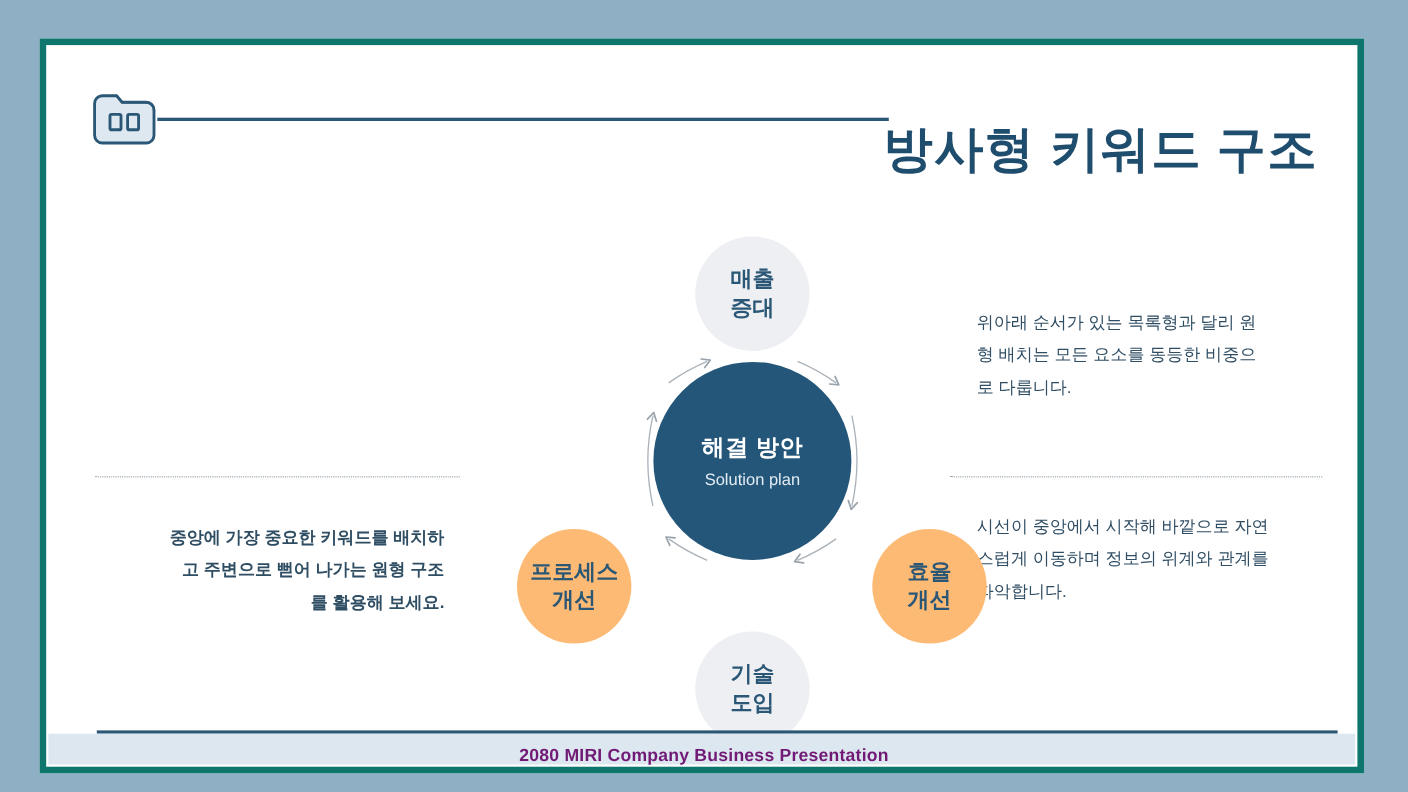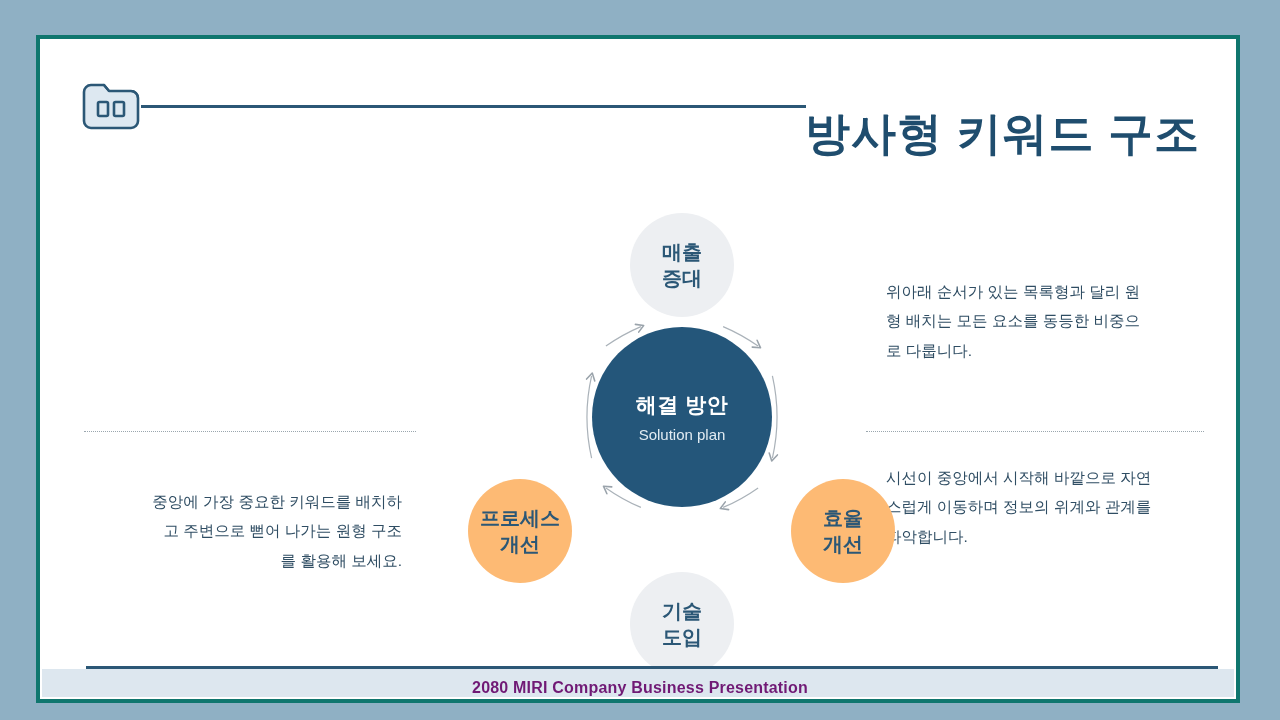--- a/index.html
+++ b/index.html
@@ -21,21 +21,21 @@
   }
 
   
   .card {
     position: absolute;
     left: 36px;
     top: 35px;
     width: 1204px;
     height: 668px;
     background: #ffffff;
-    border: 4px solid #0f766e;
+    border: 6px solid #0f766e;
     box-sizing: border-box;
   }
 
   .card-bottom-band {
     position: absolute;
     left: 2px;
     right: 2px;
     bottom: 2px;
     height: 28px;
     background: #dde7ef;
@@ -94,21 +94,21 @@
     position: absolute;
     font-size: 15.5px;
     line-height: 1.92;
     color: #2f4d63;
     width: 250px;
   }
   .side-text.left  { text-align: right; }
   .side-text.right { text-align: left;  }
 
   .tl { left: 112px;  top: 222px; }
-  .bl { left: 112px;  top: 432px; }
+  .bl { left: 112px;  top: 418px; font-weight: bold; }
   .tr { left: 846px;  top: 222px; width: 262px; }
   .br { left: 846px;  top: 408px; width: 268px; }
 
   
   .diagram {
     position: absolute;
     left: 404px;
     top: 140px;
     width: 476px;
     height: 476px;

